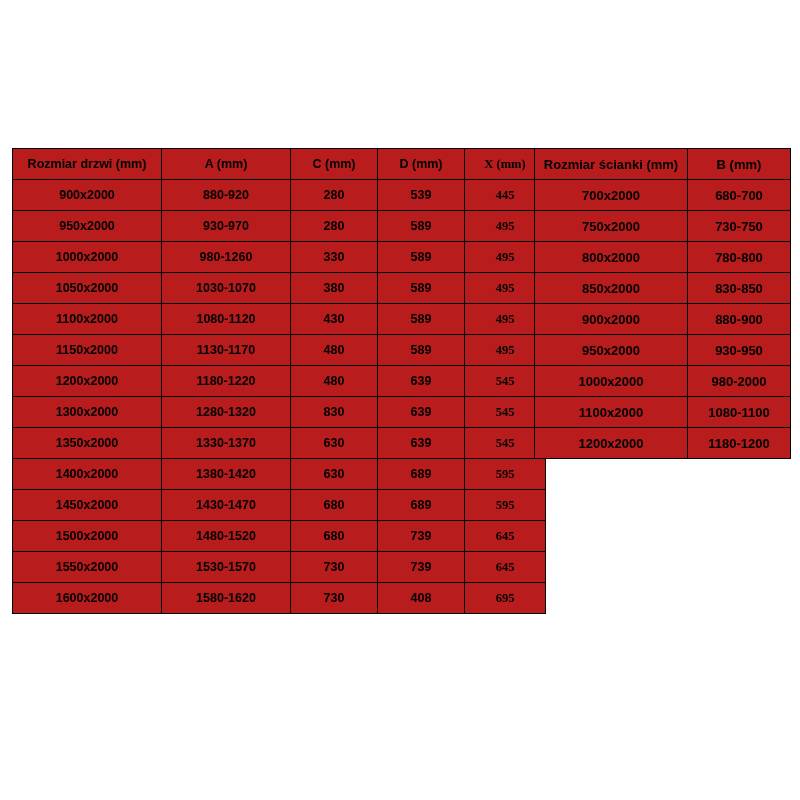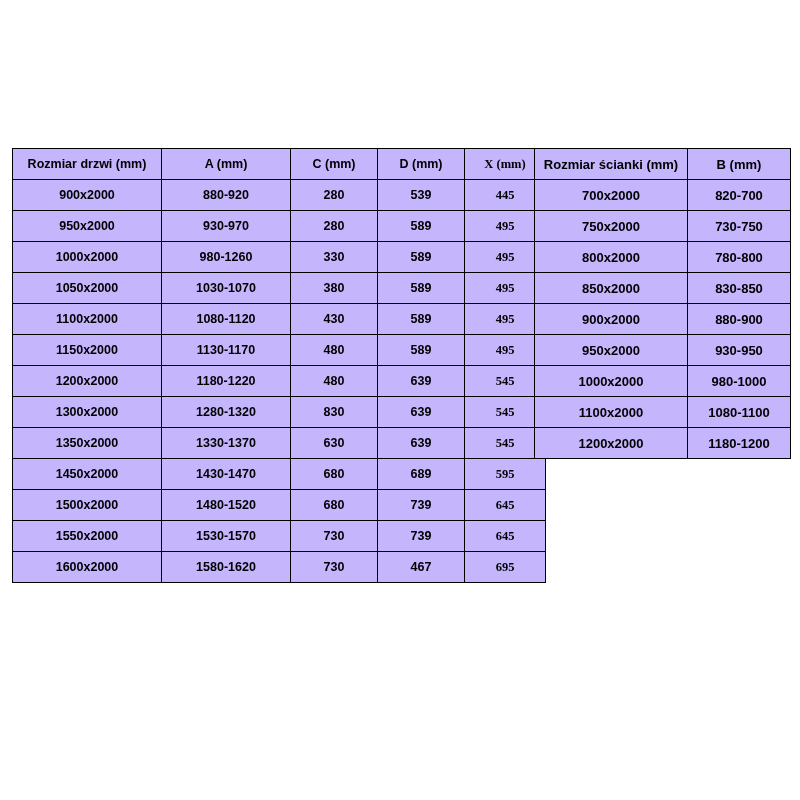--- a/index.html
+++ b/index.html
@@ -25,21 +25,21 @@
   #doors-table-wrap {
     left: 12px;
     top: 148px;
   }
   #walls-table-wrap {
     left: 534px;
     top: 148px;
   }
   table.grid {
     border-collapse: collapse;
-    background: #c4b5fd;
+    background: #b91c1c;
   }
   table.grid td, table.grid th {
     border: 1px solid #000000;
     text-align: center;
     vertical-align: middle;
     font-weight: bold;
     color: #000000;
     white-space: nowrap;
   }
   
@@ -142,20 +142,27 @@
           <td class="c4">545</td>
         </tr>
         <tr>
           <td class="c0">1350x2000</td>
           <td class="c1">1330-1370</td>
           <td class="c2">630</td>
           <td class="c3">639</td>
           <td class="c4">545</td>
         </tr>
         <tr>
+          <td class="c0">1400x2000</td>
+          <td class="c1">1380-1420</td>
+          <td class="c2">630</td>
+          <td class="c3">689</td>
+          <td class="c4">595</td>
+        </tr>
+        <tr>
           <td class="c0">1450x2000</td>
           <td class="c1">1430-1470</td>
           <td class="c2">680</td>
           <td class="c3">689</td>
           <td class="c4">595</td>
         </tr>
         <tr>
           <td class="c0">1500x2000</td>
           <td class="c1">1480-1520</td>
           <td class="c2">680</td>
@@ -166,39 +173,39 @@
           <td class="c0">1550x2000</td>
           <td class="c1">1530-1570</td>
           <td class="c2">730</td>
           <td class="c3">739</td>
           <td class="c4">645</td>
         </tr>
         <tr>
           <td class="c0">1600x2000</td>
           <td class="c1">1580-1620</td>
           <td class="c2">730</td>
-          <td class="c3">467</td>
+          <td class="c3">408</td>
           <td class="c4">695</td>
         </tr>
       </tbody>
     </table>
   </div>
 
   <div class="table-wrap" id="walls-table-wrap">
     <table class="grid" id="walls-table">
       <thead>
         <tr>
           <th class="header-cell c0">Rozmiar ścianki (mm)</th>
           <th class="header-cell c1">B (mm)</th>
         </tr>
       </thead>
       <tbody>
         <tr>
           <td class="c0">700x2000</td>
-          <td class="c1">820-700</td>
+          <td class="c1">680-700</td>
         </tr>
         <tr>
           <td class="c0">750x2000</td>
           <td class="c1">730-750</td>
         </tr>
         <tr>
           <td class="c0">800x2000</td>
           <td class="c1">780-800</td>
         </tr>
         <tr>
@@ -208,21 +215,21 @@
         <tr>
           <td class="c0">900x2000</td>
           <td class="c1">880-900</td>
         </tr>
         <tr>
           <td class="c0">950x2000</td>
           <td class="c1">930-950</td>
         </tr>
         <tr>
           <td class="c0">1000x2000</td>
-          <td class="c1">980-1000</td>
+          <td class="c1">980-2000</td>
         </tr>
         <tr>
           <td class="c0">1100x2000</td>
           <td class="c1">1080-1100</td>
         </tr>
         <tr>
           <td class="c0">1200x2000</td>
           <td class="c1">1180-1200</td>
         </tr>
       </tbody>

